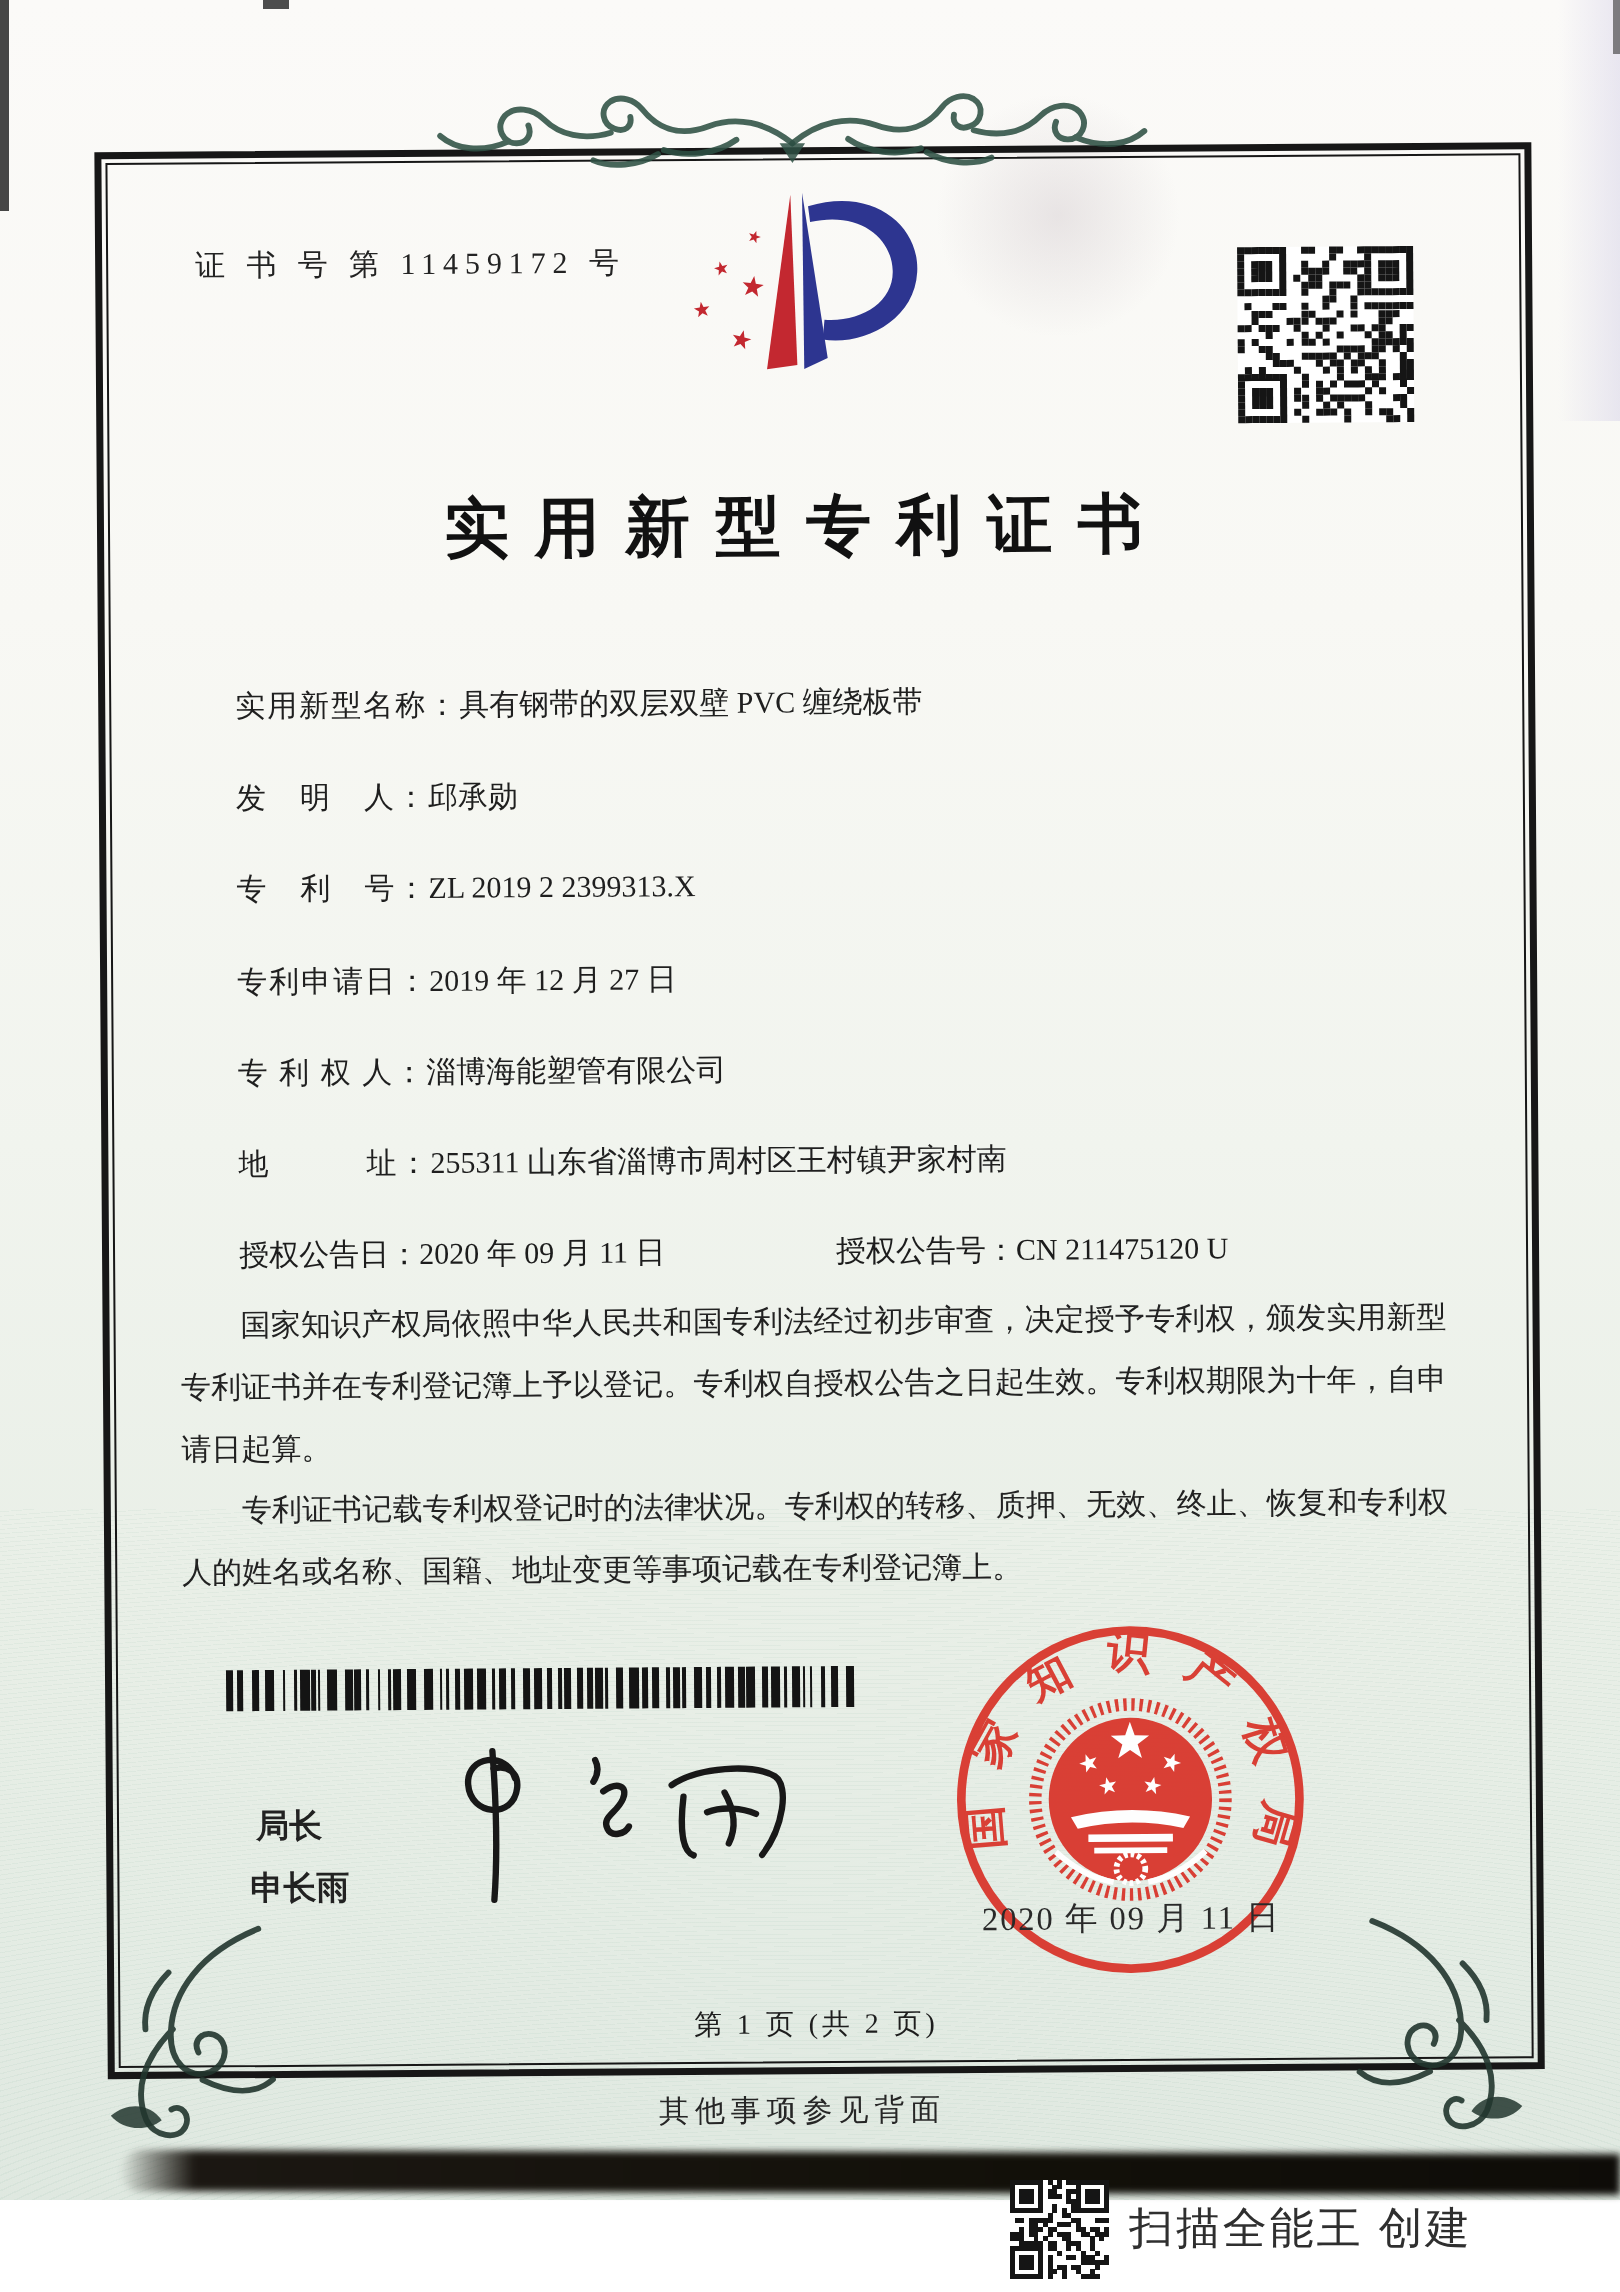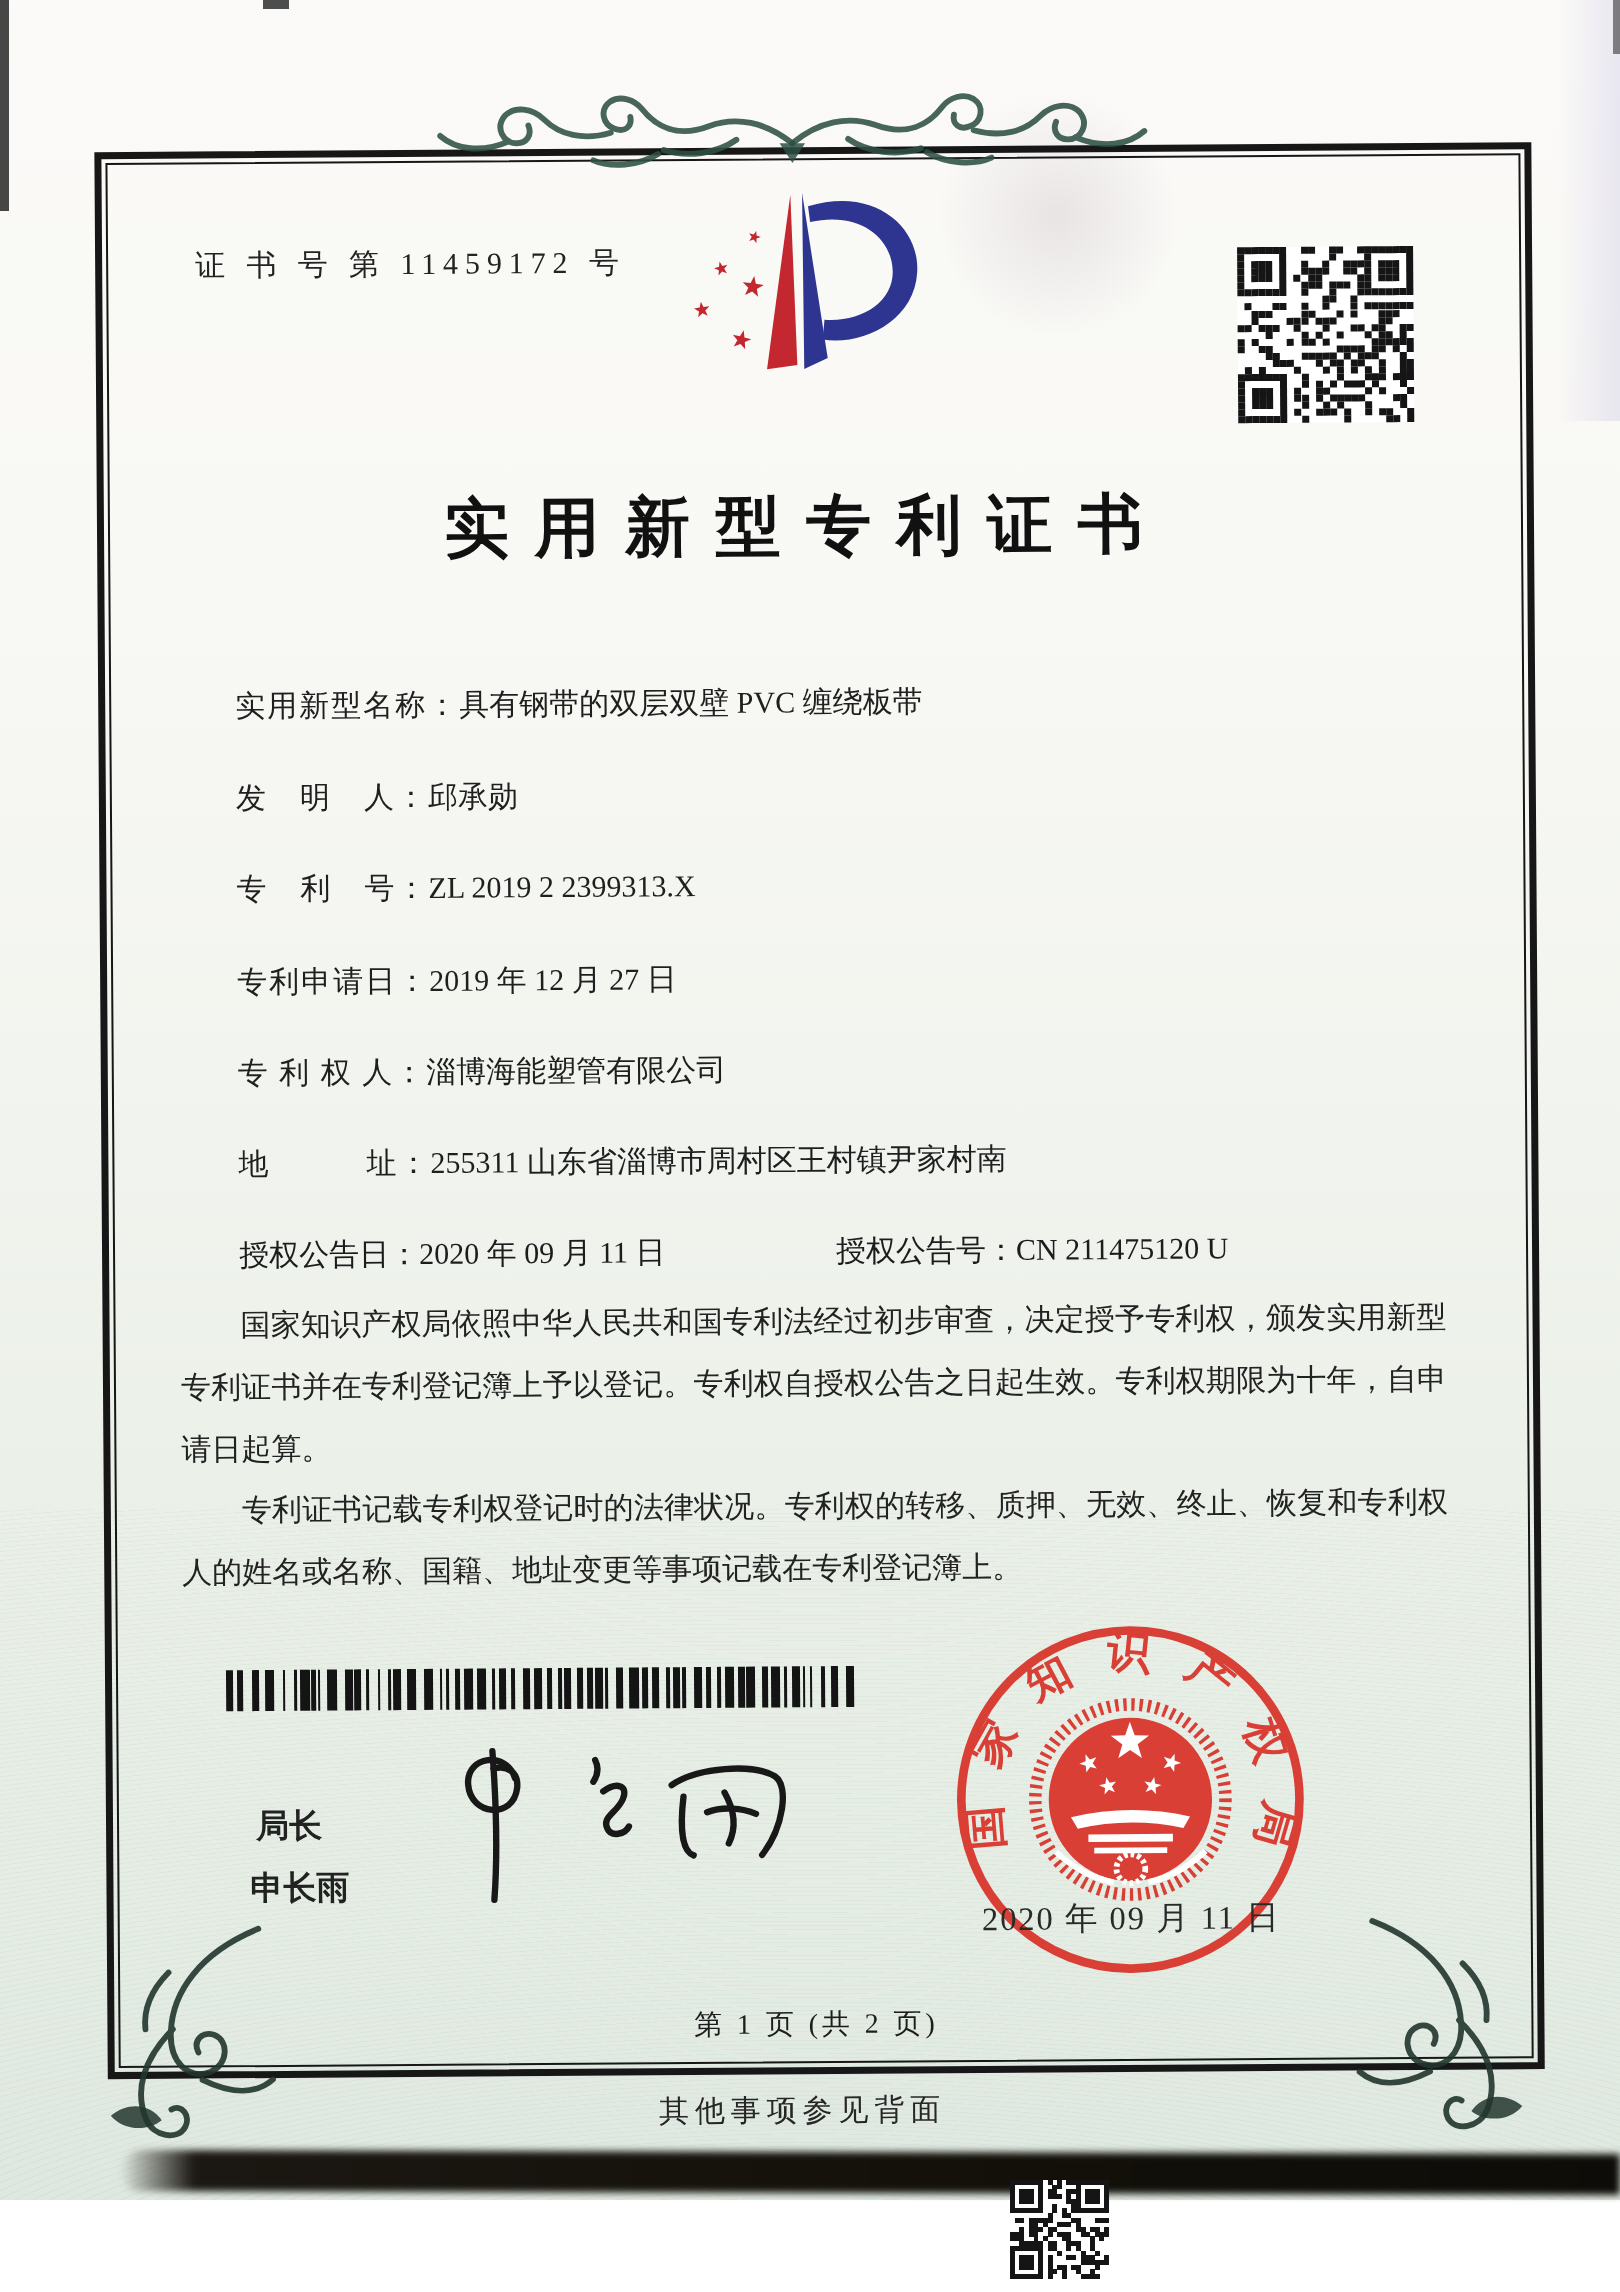--- a/index.html
+++ b/index.html
@@ -799,14 +799,15 @@
       <div style="position: absolute; left: 19px; top: 94px; width: 4.7px; height: 4.7px; background: rgb(21, 21, 21);"></div>
       <div style="position: absolute; left: 23.5px; top: 94px; width: 4.7px; height: 4.7px; background: rgb(21, 21, 21);"></div>
       <div style="position: absolute; left: 28px; top: 94px; width: 4.7px; height: 4.7px; background: rgb(21, 21, 21);"></div>
       <div style="position: absolute; left: 38px; top: 94px; width: 4.7px; height: 4.7px; background: rgb(21, 21, 21);"></div>
       <div style="position: absolute; left: 52px; top: 94px; width: 4.7px; height: 4.7px; background: rgb(21, 21, 21);"></div>
       <div style="position: absolute; left: 71px; top: 94px; width: 4.7px; height: 4.7px; background: rgb(21, 21, 21);"></div>
       <div style="position: absolute; left: 75px; top: 94px; width: 4.7px; height: 4.7px; background: rgb(21, 21, 21);"></div>
       <div style="position: absolute; left: 80px; top: 94px; width: 4.7px; height: 4.7px; background: rgb(21, 21, 21);"></div>
       <div style="position: absolute; left: 85px; top: 94px; width: 4.7px; height: 4.7px; background: rgb(21, 21, 21);"></div>
     </div>
+  <div class="watermark">扫描全能王 创建</div>
 </div>
 
 
 </body></html>

